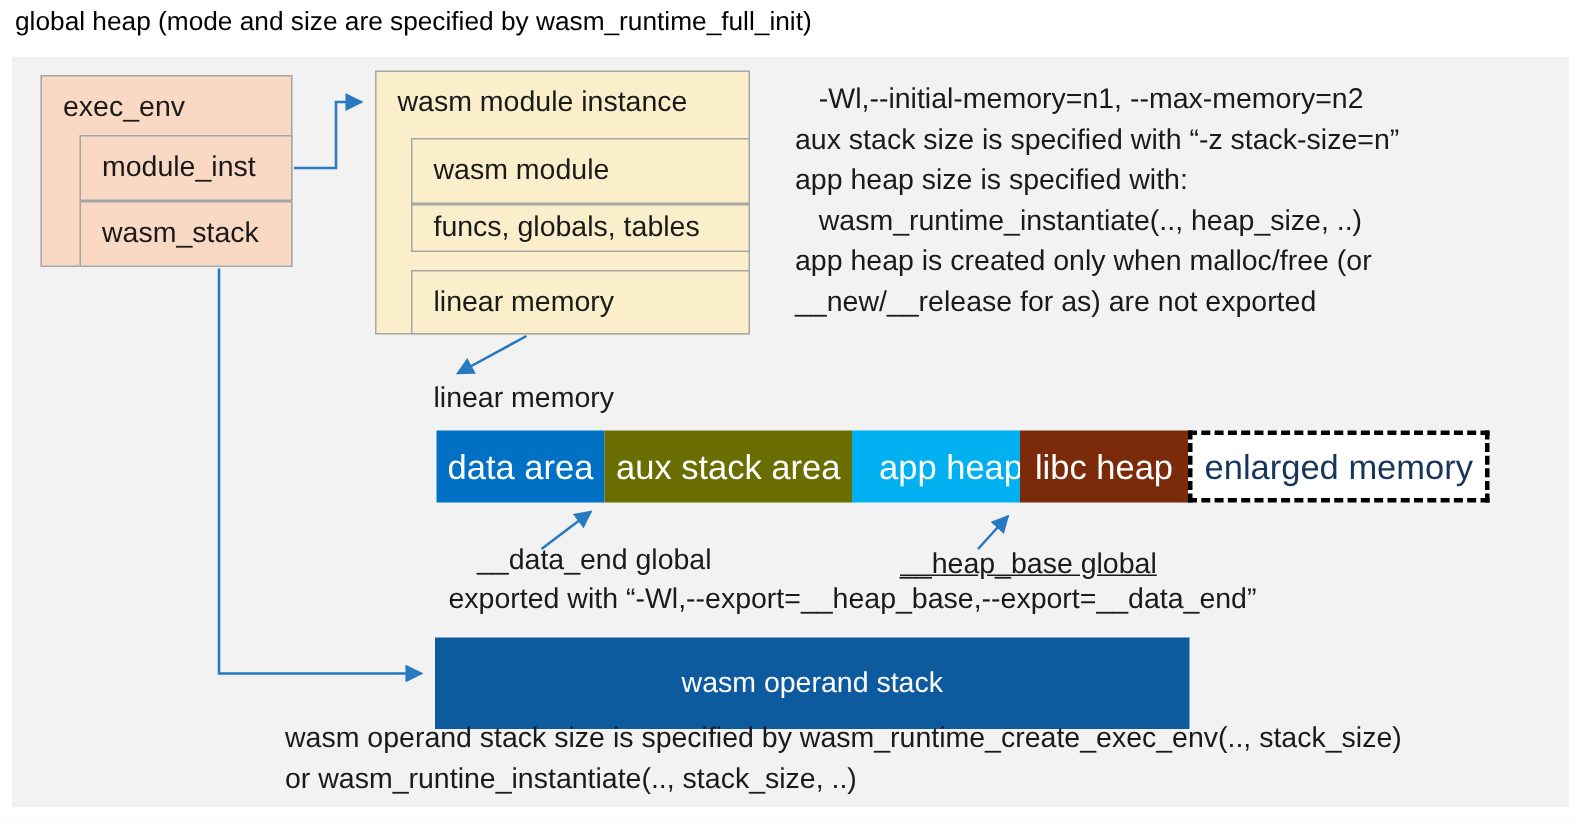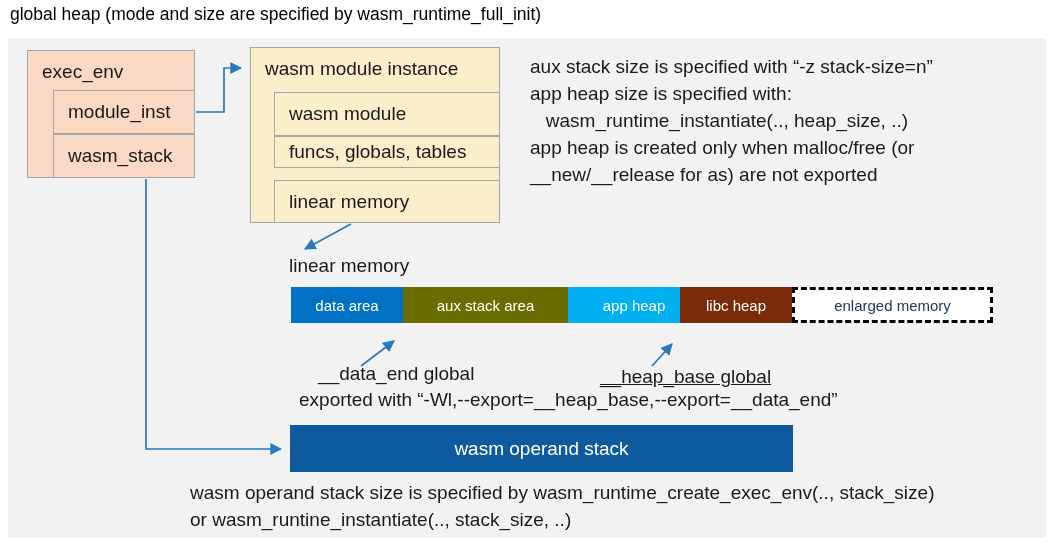--- a/index.html
+++ b/index.html
@@ -28,37 +28,37 @@
   .module-inst{left:53px;top:90px;width:142px;height:44px;}
   .wasm-stack{left:53px;top:134px;width:142px;height:44px;}
   .mi-outer{left:250px;top:47px;width:250px;height:176px;}
   .mi-row1{left:274px;top:92px;width:226px;height:44px;}
   .mi-row2{left:274px;top:136px;width:226px;height:32px;}
   .mi-row3{left:274px;top:180px;width:226px;height:43px;}
   .notes{left:530px;top:53px;font-size:19px;line-height:27px;}
   .notes div{white-space:pre;}
   .lm-label{left:289px;top:255px;font-size:19px;}
   .seg{
-    top:287px;height:36px;display:flex;align-items:center;justify-content:center;
-    color:#fff;font-size:15px;white-space:nowrap;box-sizing:border-box;
+    top:287px;height:48px;display:flex;align-items:center;justify-content:center;
+    color:#fff;font-size:23px;white-space:nowrap;box-sizing:border-box;
   }
   .seg-data{left:291px;width:112px;background:var(--data_area,#0071C5);}
   .seg-aux{left:403px;width:165px;background:var(--aux_stack,#6A6E00);}
   .seg-app{left:568px;width:112px;background:var(--app_heap,#00B0F0);padding-left:20px;}
   .seg-libc{left:680px;width:112px;background:var(--libc_heap,#7B2A0A);}
   .seg-enlarged{
     left:792px;width:201px;background:#ffffff;
     border:3px dashed #000;color:var(--enlarged_text,#17365D);
   }
   .ann{font-size:19px;white-space:nowrap;}
   .ann-dataend{left:318px;top:363px;}
   .ann-heapbase{left:600px;top:366px;text-decoration:underline;}
   .ann-exported{left:299px;top:389px;}
   .operand-bar{
-    left:290px;top:425px;width:503px;height:47px;
+    left:290px;top:425px;width:503px;height:61px;
     background:var(--operand_stack,#0E5A9E);color:#fff;font-size:19px;
     display:flex;align-items:center;justify-content:center;
   }
   .bottom-note{left:190px;top:480px;font-size:19px;line-height:26.5px;white-space:nowrap;}
   svg.arrows{left:0;top:0;pointer-events:none;}
 </style>
 </head>
 <body>
 
 <div class="abs title">global heap (mode and size are specified by wasm_runtime_full_init)</div>
@@ -82,20 +82,21 @@
   <span>wasm module</span>
 </div>
 <div class="abs box cream row mi-row2">
   <span>funcs, globals, tables</span>
 </div>
 <div class="abs box cream row mi-row3">
   <span>linear memory</span>
 </div>
 
 <div class="abs notes">
+  <div>   -Wl,--initial-memory=n1, --max-memory=n2</div>
   <div>aux stack size is specified with “-z stack-size=n”</div>
   <div>app heap size is specified with:</div>
   <div>   wasm_runtime_instantiate(.., heap_size, ..)</div>
   <div>app heap is created only when malloc/free (or</div>
   <div>__new/__release for as) are not exported</div>
 </div>
 
 <div class="abs lm-label">linear memory</div>
 <div class="abs seg seg-data">data area</div>
 <div class="abs seg seg-aux">aux stack area</div>

